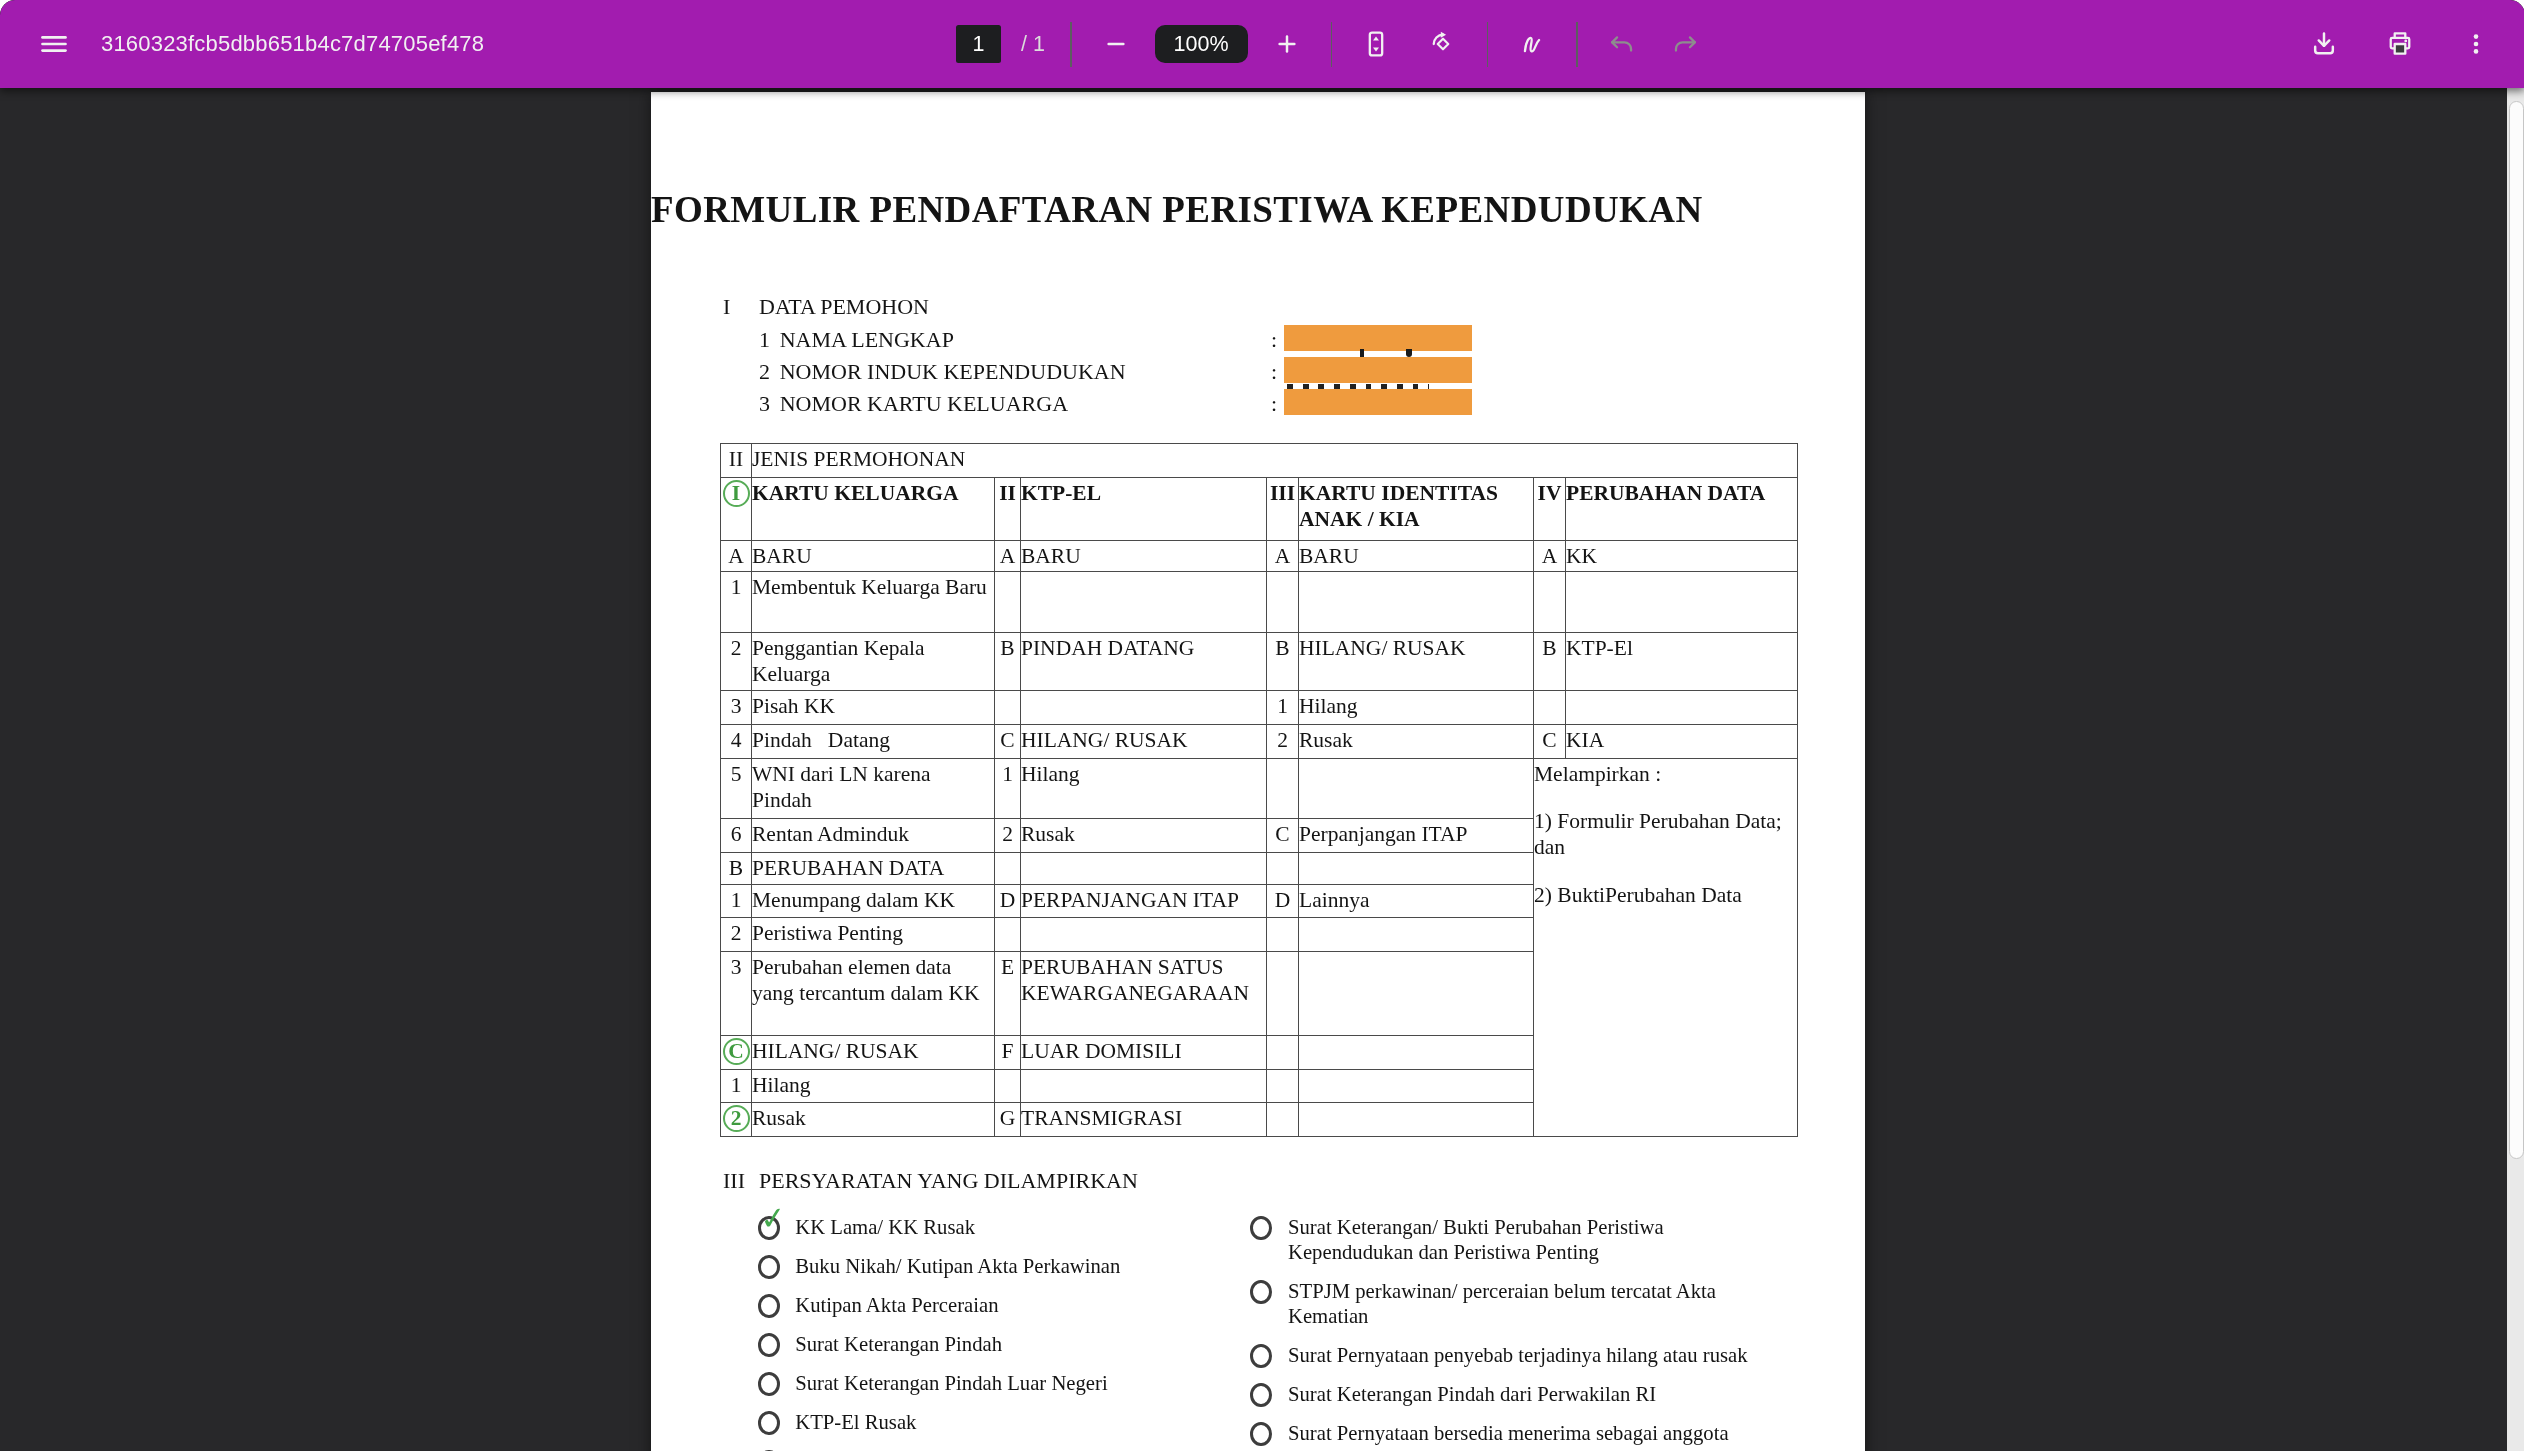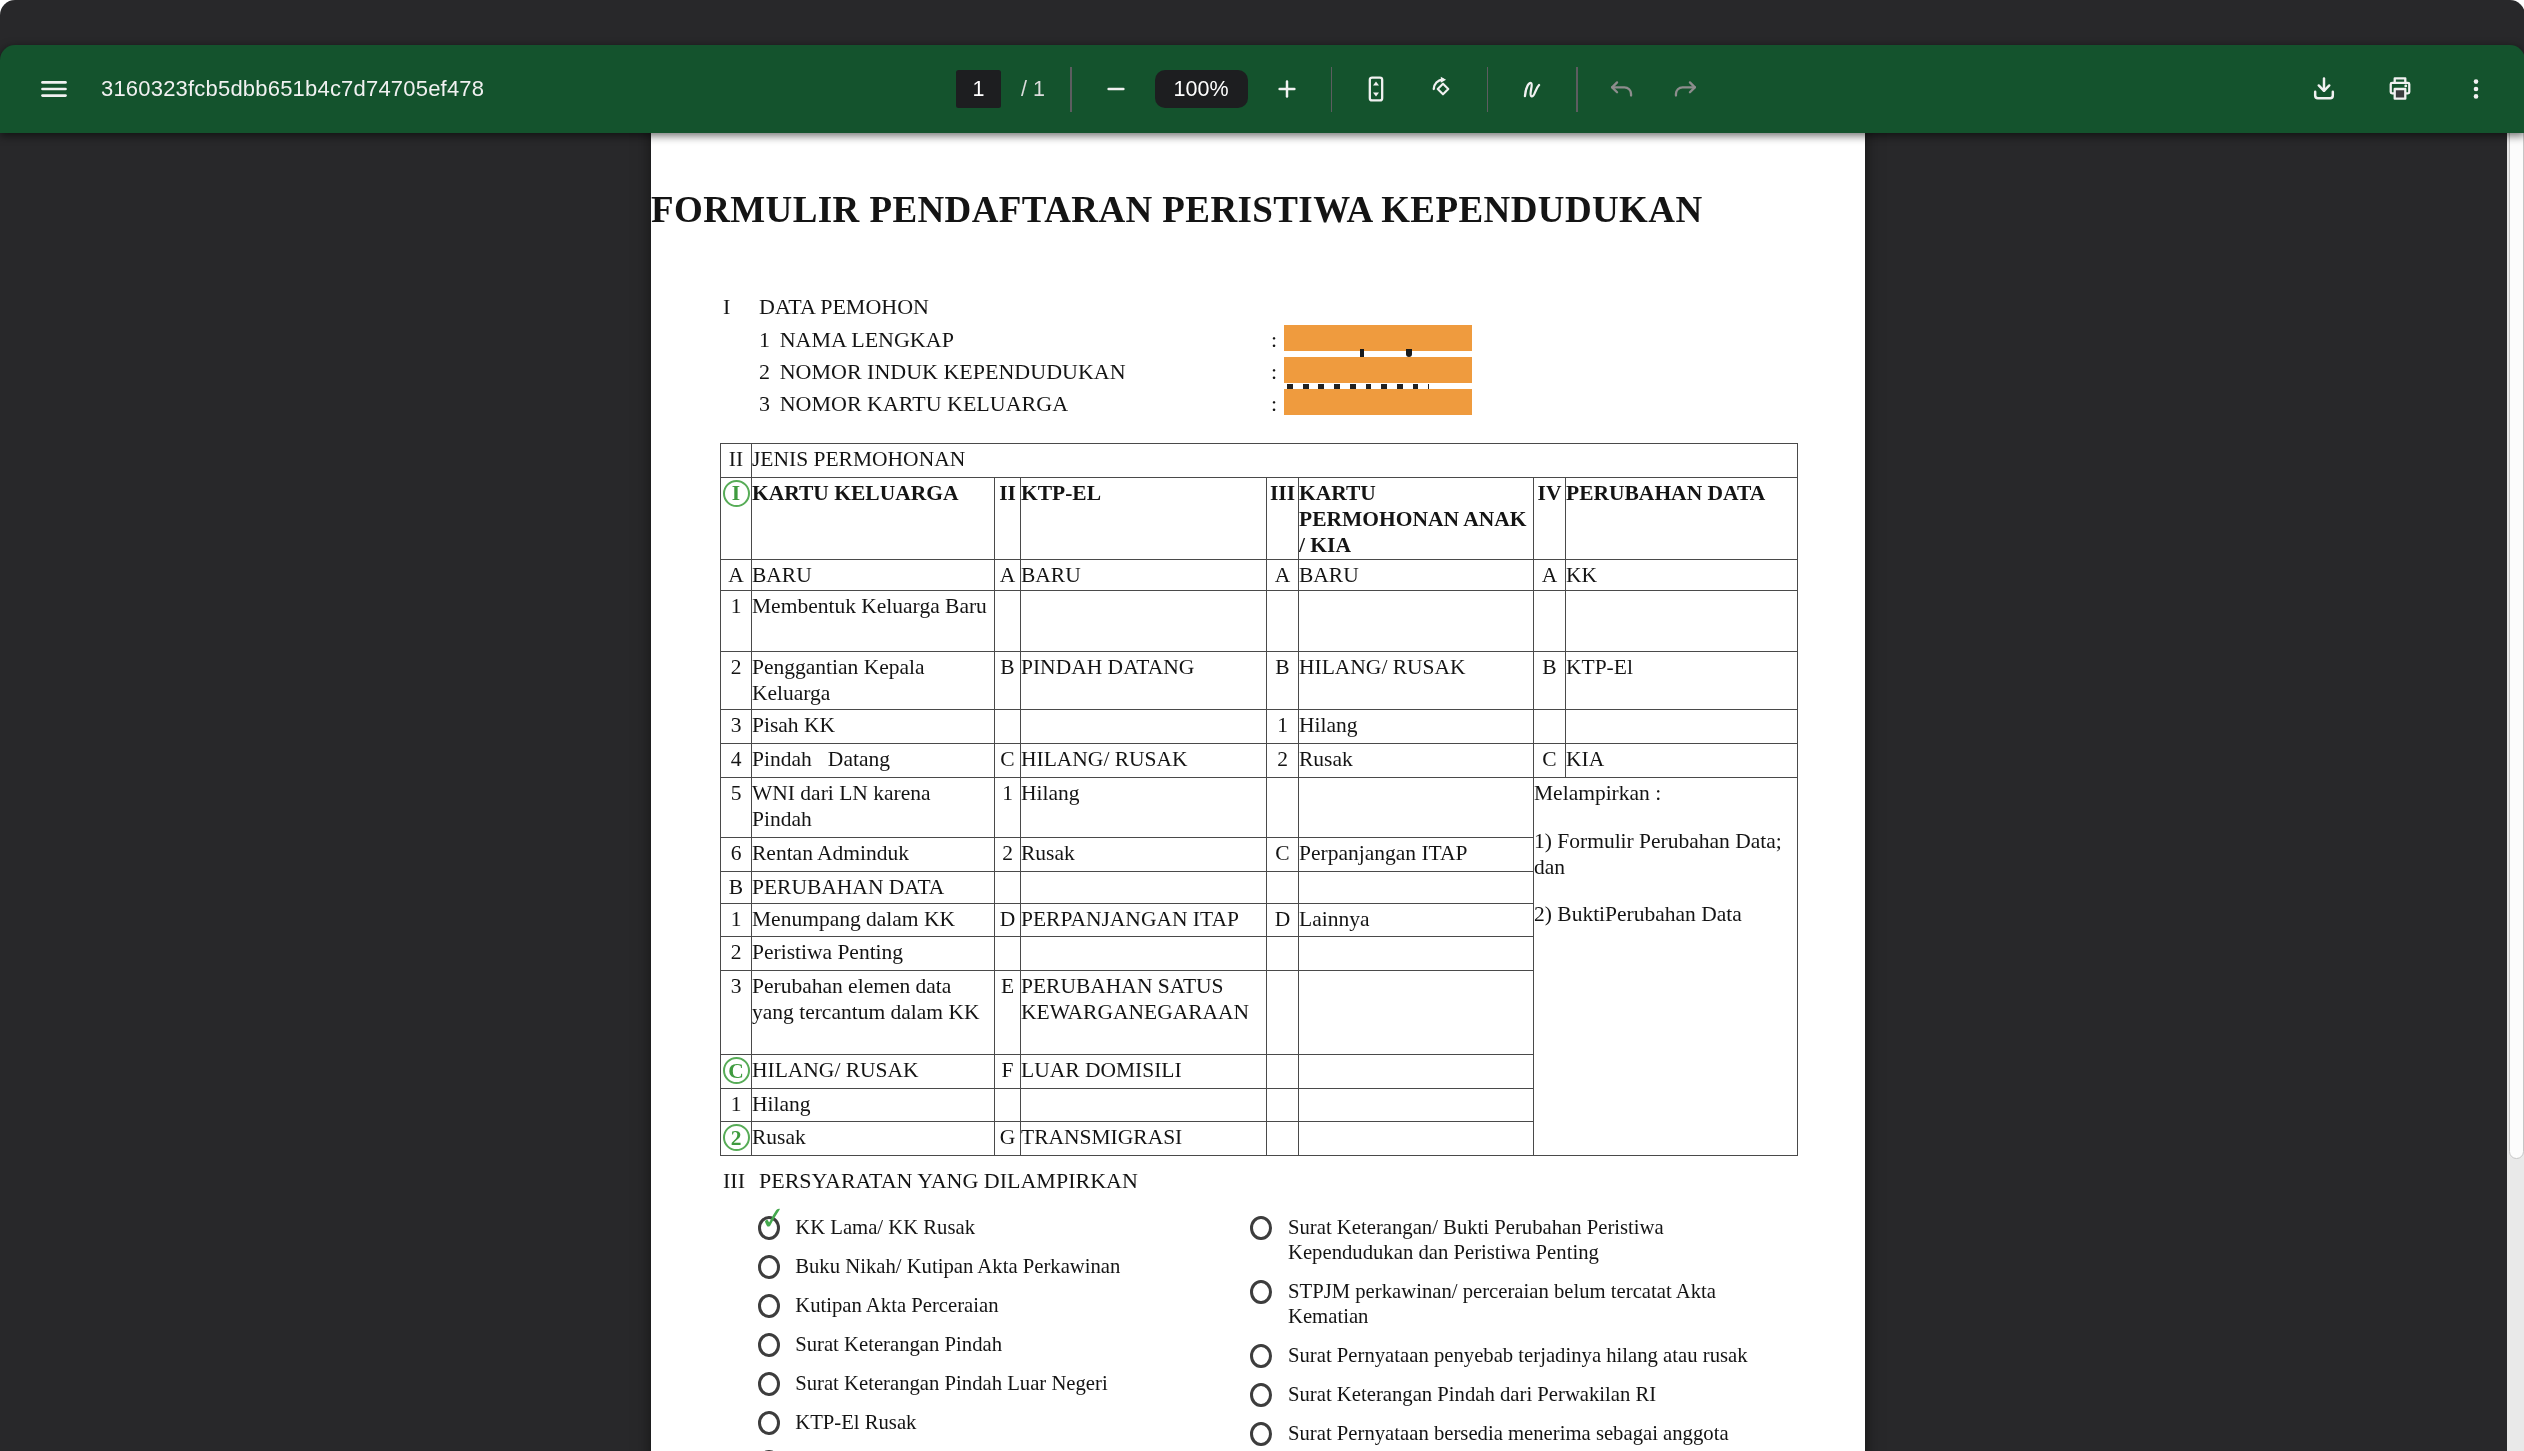--- a/index.html
+++ b/index.html
@@ -1,20 +1,20 @@
 <!DOCTYPE html>
 <html style="font-size:13.2px"><head>
 <meta charset="utf-8">
 <style>
   html,body{margin:0;padding:0;background:#fff;}
   body{width:2525px;height:1452px;overflow:hidden;position:relative;font-family:"Liberation Sans",sans-serif;}
   .app{position:absolute;inset:0;background:#28282a;border-radius:15px 15px 0 0;overflow:hidden;}
 
   
-  .toolbar{position:absolute;top:0;left:0;right:0;height:88px;background:#14532d;box-shadow:0 2.5px 8.3px rgba(0,0,0,.55);z-index:10;border-radius:15px 15px 0 0;margin-top:45px;}
+  .toolbar{position:absolute;top:0;left:0;right:0;height:88px;background:#a21caf;box-shadow:0 2.5px 8.3px rgba(0,0,0,.55);z-index:10;border-radius:15px 15px 0 0;}
   .tb-left{position:absolute;left:35px;top:0;height:88px;display:flex;align-items:center;gap:28px;}
   .tb-title{color:#f1f1f1;font-size:22px;letter-spacing:0.2px;}
   .tb-btn{background:transparent;border:none;padding:0;margin:0;cursor:pointer;display:flex;align-items:center;justify-content:center;width:38px;height:38px;}
   .tb-center{position:absolute;left:956px;top:0;height:88px;display:flex;align-items:center;gap:20px;}
   .page-box{width:45px;height:38px;background:#1d1e20;border-radius:2.5px;color:#fff;font-size:21.5px;display:flex;align-items:center;justify-content:center;}
   .page-total{color:#dcdcdc;font-size:21.5px;}
   .zoom-box{width:93px;height:38px;background:#1d1e20;border-radius:10px;color:#fff;font-size:21.5px;display:flex;align-items:center;justify-content:center;}
   .tb-sep{width:1.7px;height:45px;background:#5d5d60;margin:0 5px;}
   .tb-right{position:absolute;right:30px;top:0;height:88px;display:flex;align-items:center;gap:38px;}
   svg.ic{display:block;}
@@ -222,21 +222,21 @@
           <tr style="height: 34px;">
             <td class="letter">II</td>
             <td colspan="7" class="content">JENIS PERMOHONAN</td>
           </tr>
           <tr style="height: 63px;">
             <td class="letter bold"><span class="ring">I</span></td>
             <td class="content bold">KARTU KELUARGA</td>
             <td class="letter bold">II</td>
             <td class="content bold">KTP-EL</td>
             <td class="letter bold">III</td>
-            <td class="content bold">KARTU PERMOHONAN ANAK / KIA</td>
+            <td class="content bold">KARTU IDENTITAS ANAK / KIA</td>
             <td class="letter bold">IV</td>
             <td class="content bold">PERUBAHAN DATA</td>
           </tr>
           <tr style="height: 31px;">
             <td class="letter">A</td>
             <td class="content">BARU</td>
             <td class="letter">A</td>
             <td class="content">BARU</td>
             <td class="letter">A</td>
             <td class="content">BARU</td>

